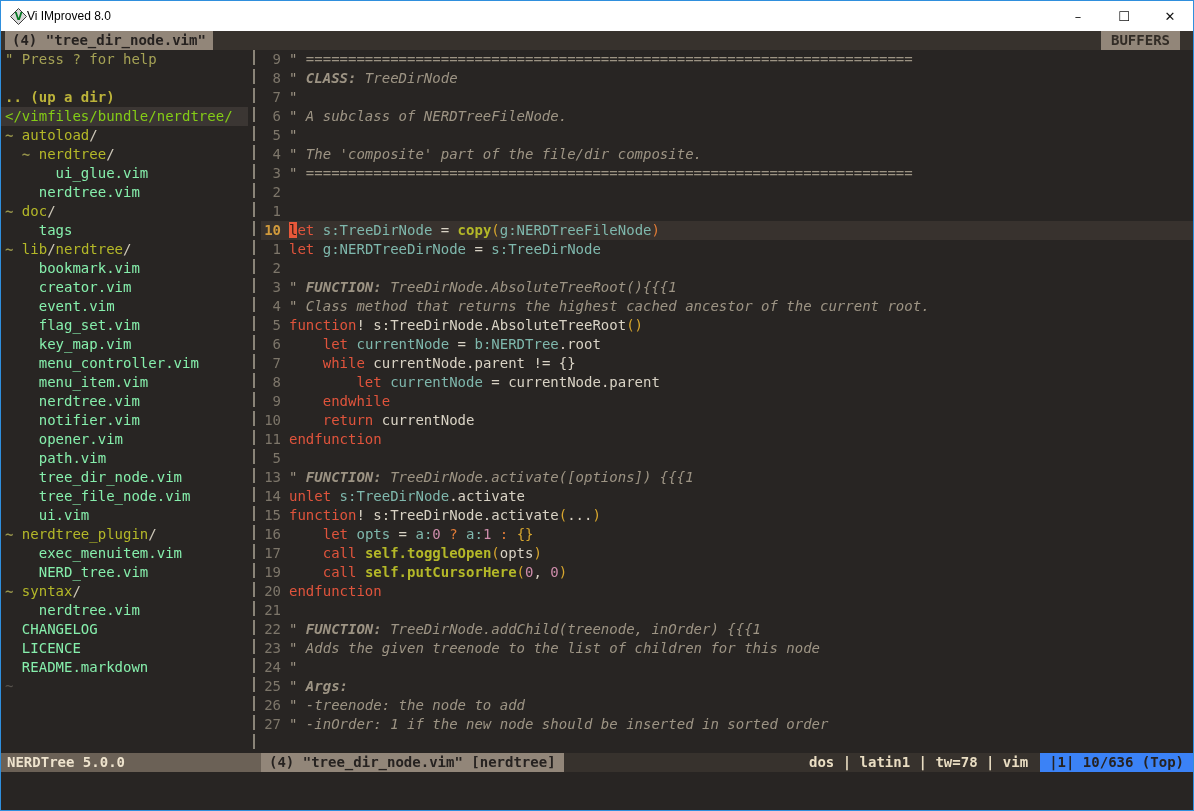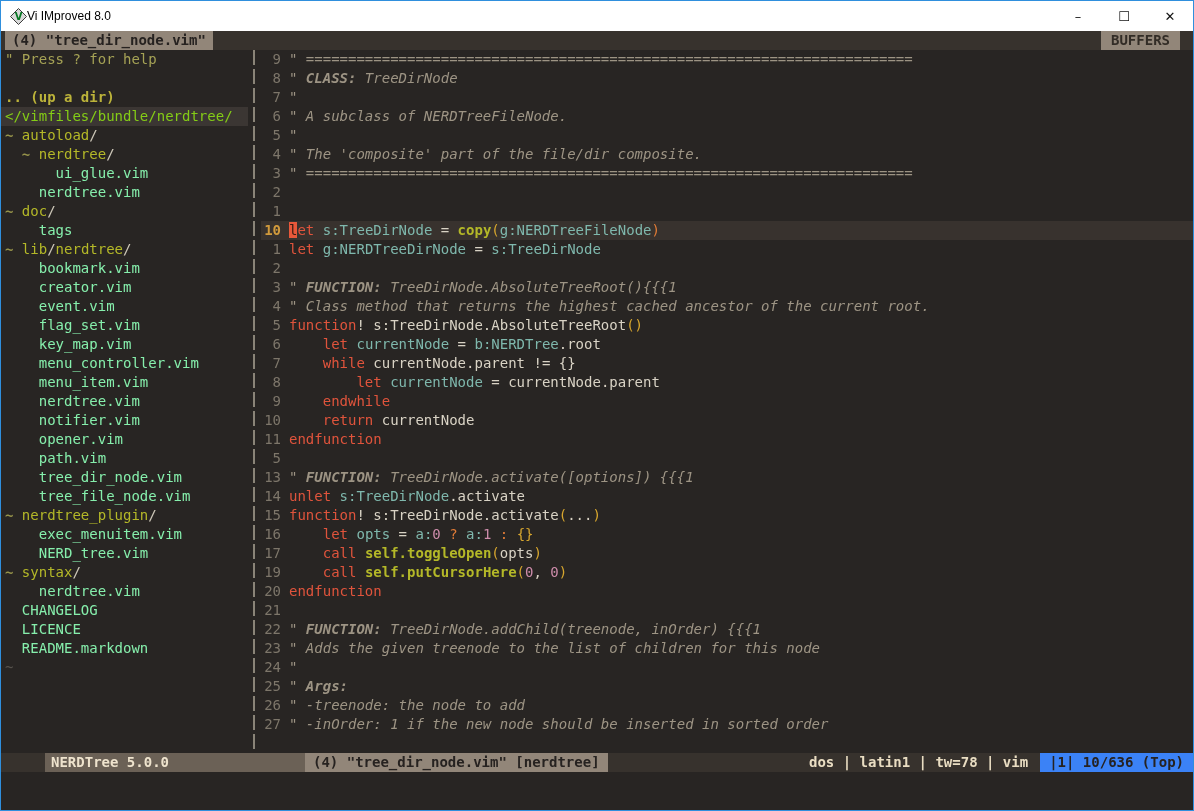--- a/index.html
+++ b/index.html
@@ -51,21 +51,21 @@
   .c-root{color:#84cc16;}
   .c-tilde{color:#96934a;font-weight:bold;}
   .c-dir{color:#b4b828;font-weight:normal;}
   .c-slash{color:#cfc9ba;}
   .c-file{color:#86efac;}
   .c-eob{color:#56524c;}
   .c-plain{color:#d9d3c5;}
 
   
   .statusline{flex:0 0 19px;display:flex;font-size:14px;line-height:19px;background:#37322d;font-weight:bold;overflow:hidden;}
-  .st-left{flex:0 0 260px;width:260px;background:#6b6156;color:#eee3cd;padding-left:6px;white-space:pre;margin-left:44px;}
+  .st-left{flex:0 0 260px;width:260px;background:#6b6156;color:#eee3cd;padding-left:6px;white-space:pre;}
   .st-active{background:#928679;color:#262220;padding:0 8px;white-space:pre;}
   .st-fill{flex:1;}
   .st-info{color:#e9ddc2;padding:0 12px;white-space:pre;}
   .st-pos{background:#3b82f6;color:#262220;padding:0 9px;white-space:pre;}
 
   .cmdline{flex:1;background:#282523;}
 </style>
 </head>
 <body>
 
@@ -110,20 +110,21 @@
           <div class="trow"><span class="c-file">    flag_set.vim</span></div>
           <div class="trow"><span class="c-file">    key_map.vim</span></div>
           <div class="trow"><span class="c-file">    menu_controller.vim</span></div>
           <div class="trow"><span class="c-file">    menu_item.vim</span></div>
           <div class="trow"><span class="c-file">    nerdtree.vim</span></div>
           <div class="trow"><span class="c-file">    notifier.vim</span></div>
           <div class="trow"><span class="c-file">    opener.vim</span></div>
           <div class="trow"><span class="c-file">    path.vim</span></div>
           <div class="trow"><span class="c-file">    tree_dir_node.vim</span></div>
           <div class="trow"><span class="c-file">    tree_file_node.vim</span></div>
+          <div class="trow"><span class="c-file">    ui.vim</span></div>
           <div class="trow"><span class="c-tilde">~ </span><span class="c-dir">nerdtree_plugin</span><span class="c-slash">/</span></div>
           <div class="trow"><span class="c-file">    exec_menuitem.vim</span></div>
           <div class="trow"><span class="c-file">    NERD_tree.vim</span></div>
           <div class="trow"><span class="c-tilde">~ </span><span class="c-dir">syntax</span><span class="c-slash">/</span></div>
           <div class="trow"><span class="c-file">    nerdtree.vim</span></div>
           <div class="trow"><span class="c-file">  CHANGELOG</span></div>
           <div class="trow"><span class="c-file">  LICENCE</span></div>
           <div class="trow"><span class="c-file">  README.markdown</span></div>
           <div class="trow"><span class="c-eob">~</span></div>
         </div>

